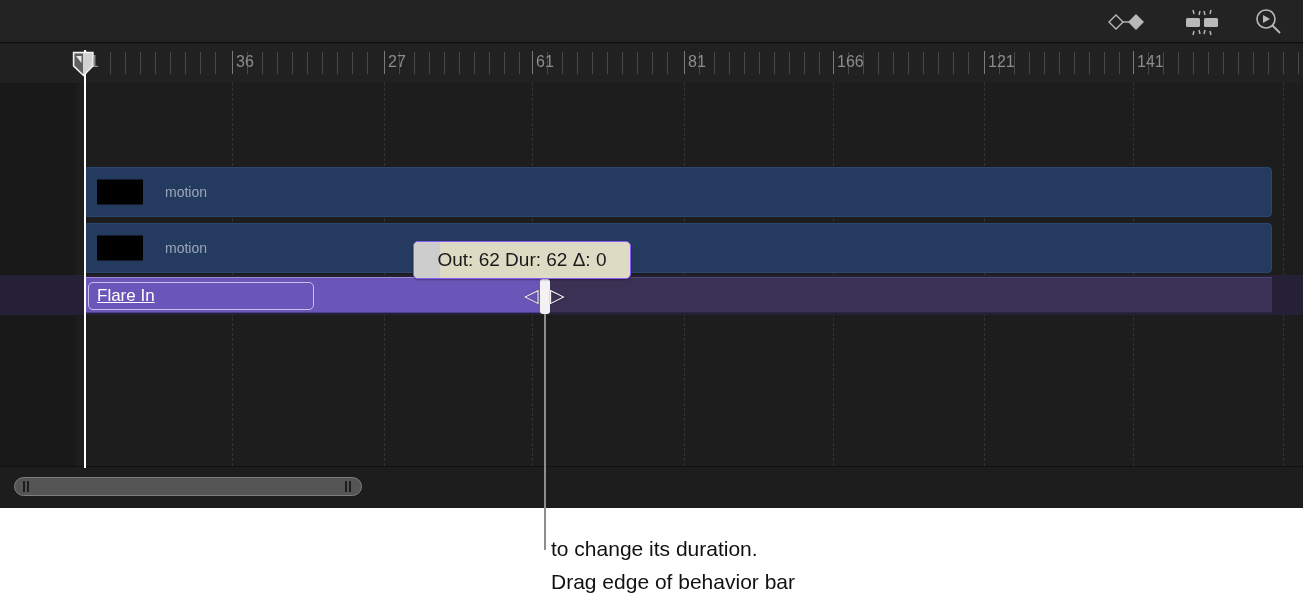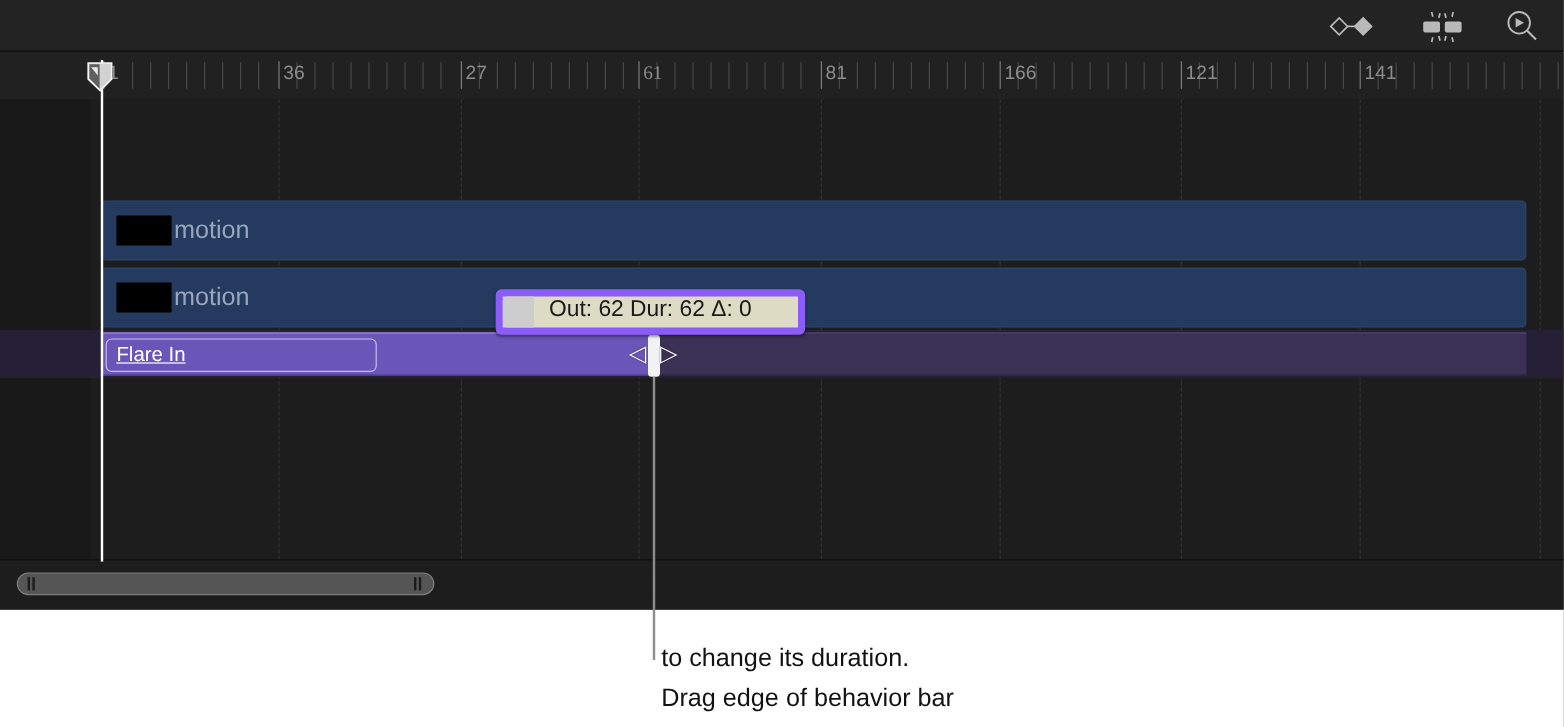--- a/index.html
+++ b/index.html
@@ -149,24 +149,24 @@
     left: 12px;
     top: 50%;
     transform: translateY(-50%);
     width: 46px;
     height: 25px;
     background: #000000;
     border-radius: 1px;
   }
   .layer-label {
     position: absolute;
-    left: 60px;
+    left: 80px;
     top: 50%;
     transform: translateY(-50%);
-    font-size: 21px;
+    font-size: 14px;
     color: #9aa7bb;
     white-space: nowrap;
   }
   #behavior-name-box {
     position: absolute;
     left: 88px;
     top: 282px;
     width: 226px;
     height: 28px;
     box-sizing: border-box;
@@ -224,27 +224,28 @@
     width: 23px;
     height: 26px;
     z-index: 10;
   }
 
   
   #tooltip {
     position: absolute;
     left: 413px;
     top: 241px;
-    width: 258px;
+    width: 218px;
     height: 38px;
     background: #dedbc4;
-    border: 6px solid #8b5cf6;
+    border: 1px solid #8b5cf6;
     border-radius: 5px;
     box-sizing: border-box;
     display: flex;
+    align-items: center;
     justify-content: center;
     z-index: 12;
     box-shadow: 0 1px 2px rgba(0,0,0,0.35);
   }
   #tooltip-shade {
     position: absolute;
     left: 0; top: 0;
     width: 26px;
     height: 100%;
     background: #cdcdcd;
@@ -440,21 +441,21 @@
       <div class="tick" style="left: 1268px;"></div>
       <div class="tick" style="left: 1283px;"></div>
       <div class="tick" style="left: 1298px;"></div>
       <div class="tick major" style="left: 86px;"></div>
       <div class="tick-label" style="left: 90px;">1</div>
       <div class="tick major" style="left: 232px;"></div>
       <div class="tick-label" style="left: 236px;">36</div>
       <div class="tick major" style="left: 384px;"></div>
       <div class="tick-label" style="left: 388px;">27</div>
       <div class="tick major" style="left: 532px;"></div>
-      <div class="tick-label" style="left: 536px; font-family: Liberation Serif, serif;">61</div>
+      <div class="tick-label" style="left: 536px;">61</div>
       <div class="tick major" style="left: 684px;"></div>
       <div class="tick-label" style="left: 688px;">81</div>
       <div class="tick major" style="left: 833px;"></div>
       <div class="tick-label" style="left: 837px;">166</div>
       <div class="tick major" style="left: 984px;"></div>
       <div class="tick-label" style="left: 988px;">121</div>
       <div class="tick major" style="left: 1133px;"></div>
       <div class="tick-label" style="left: 1137px;">141</div>
     </div>
 

